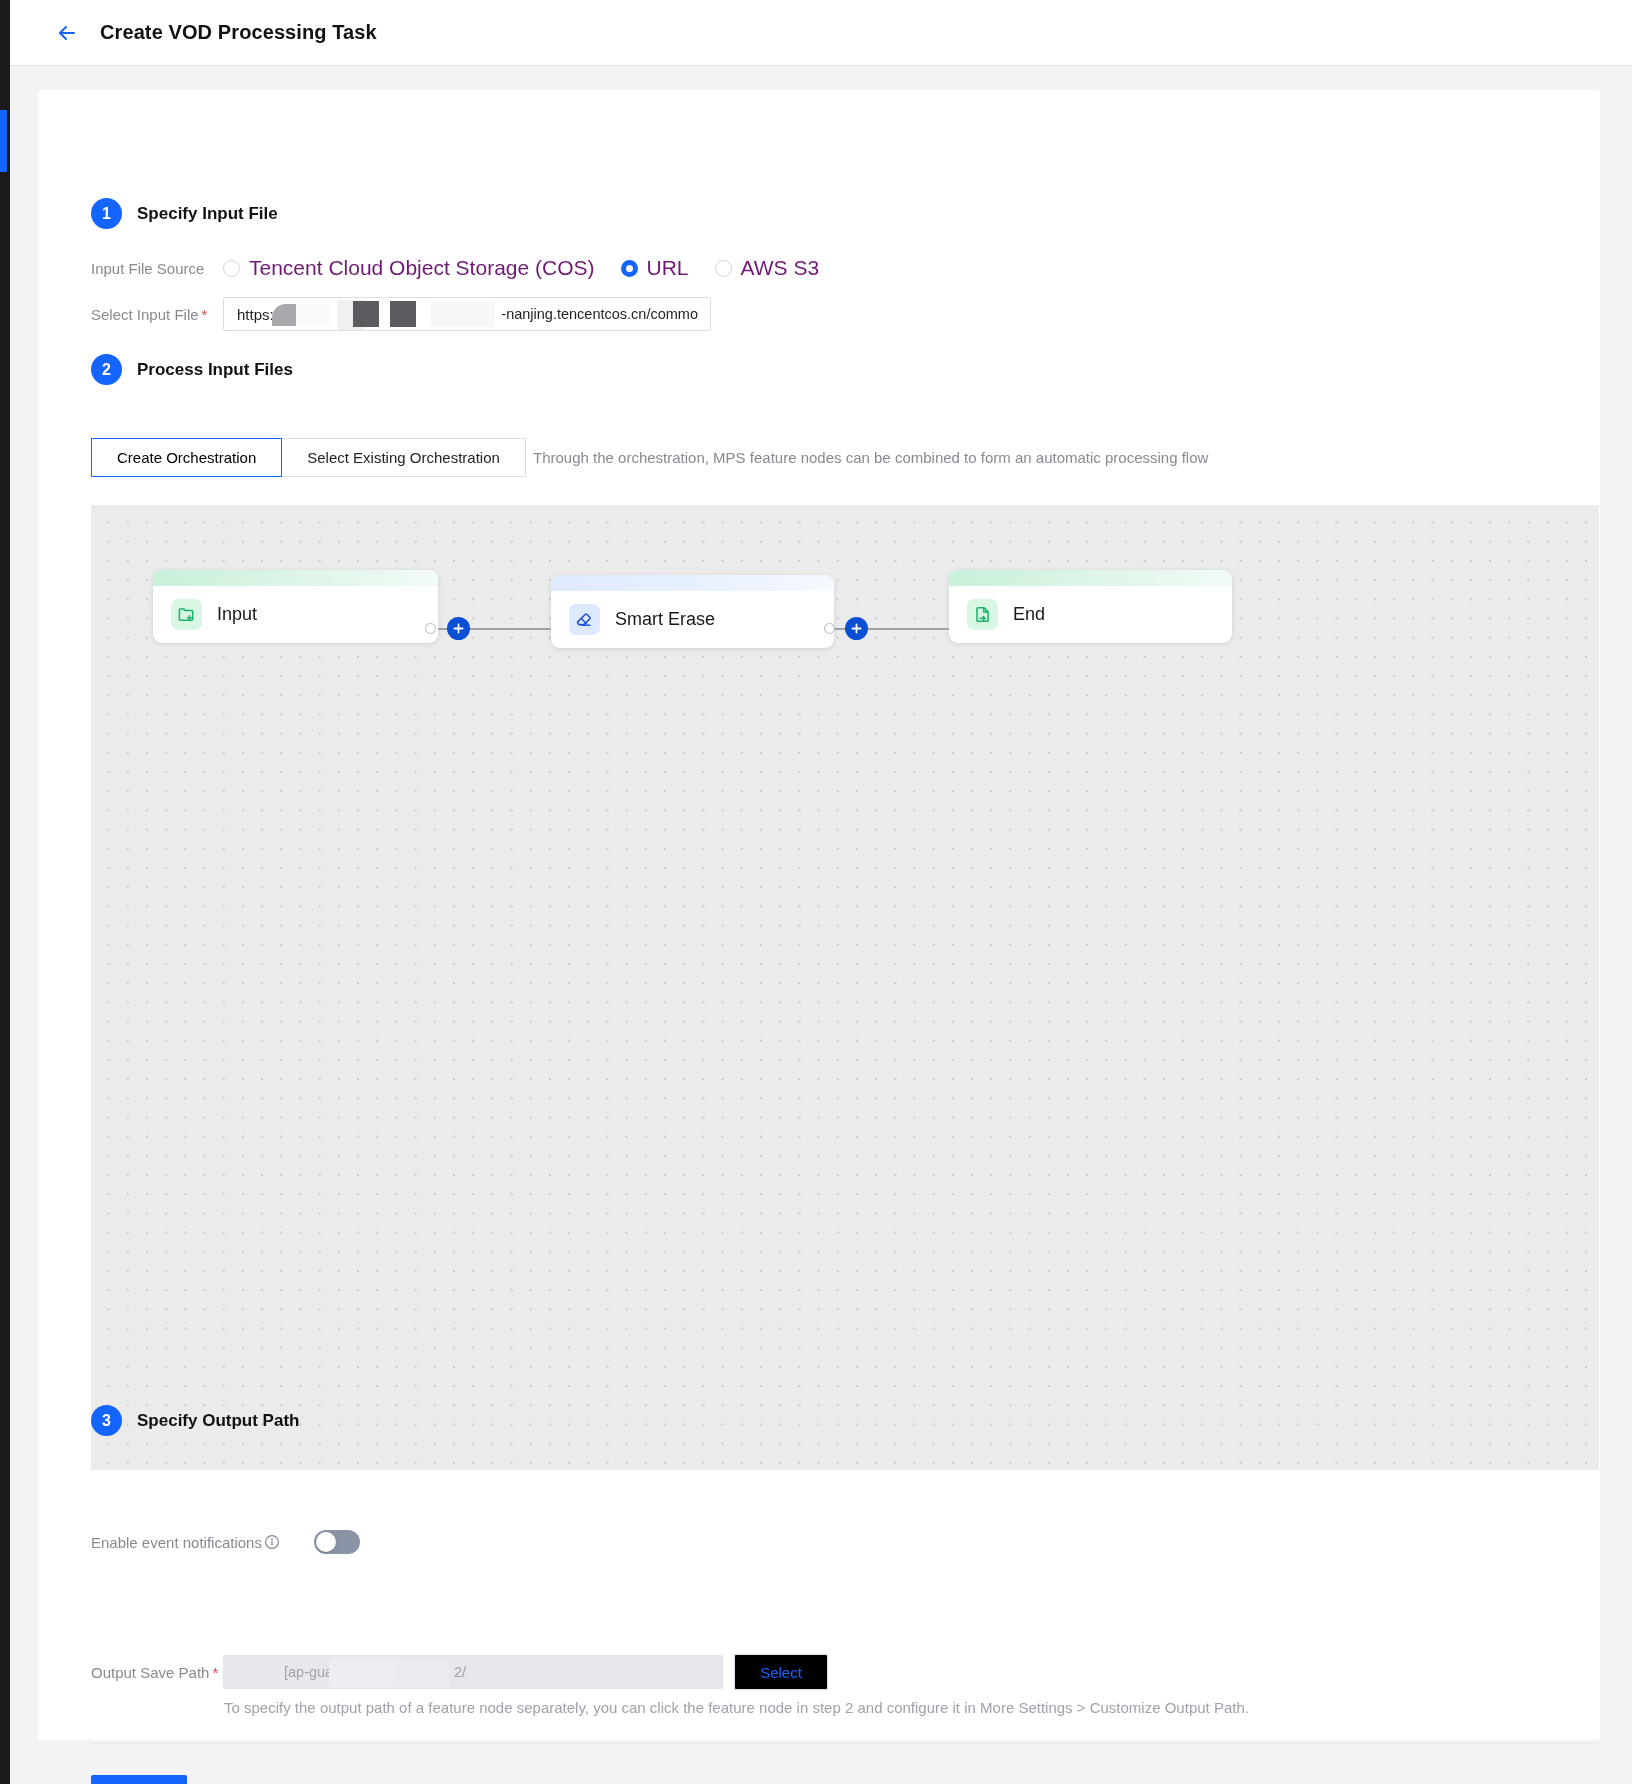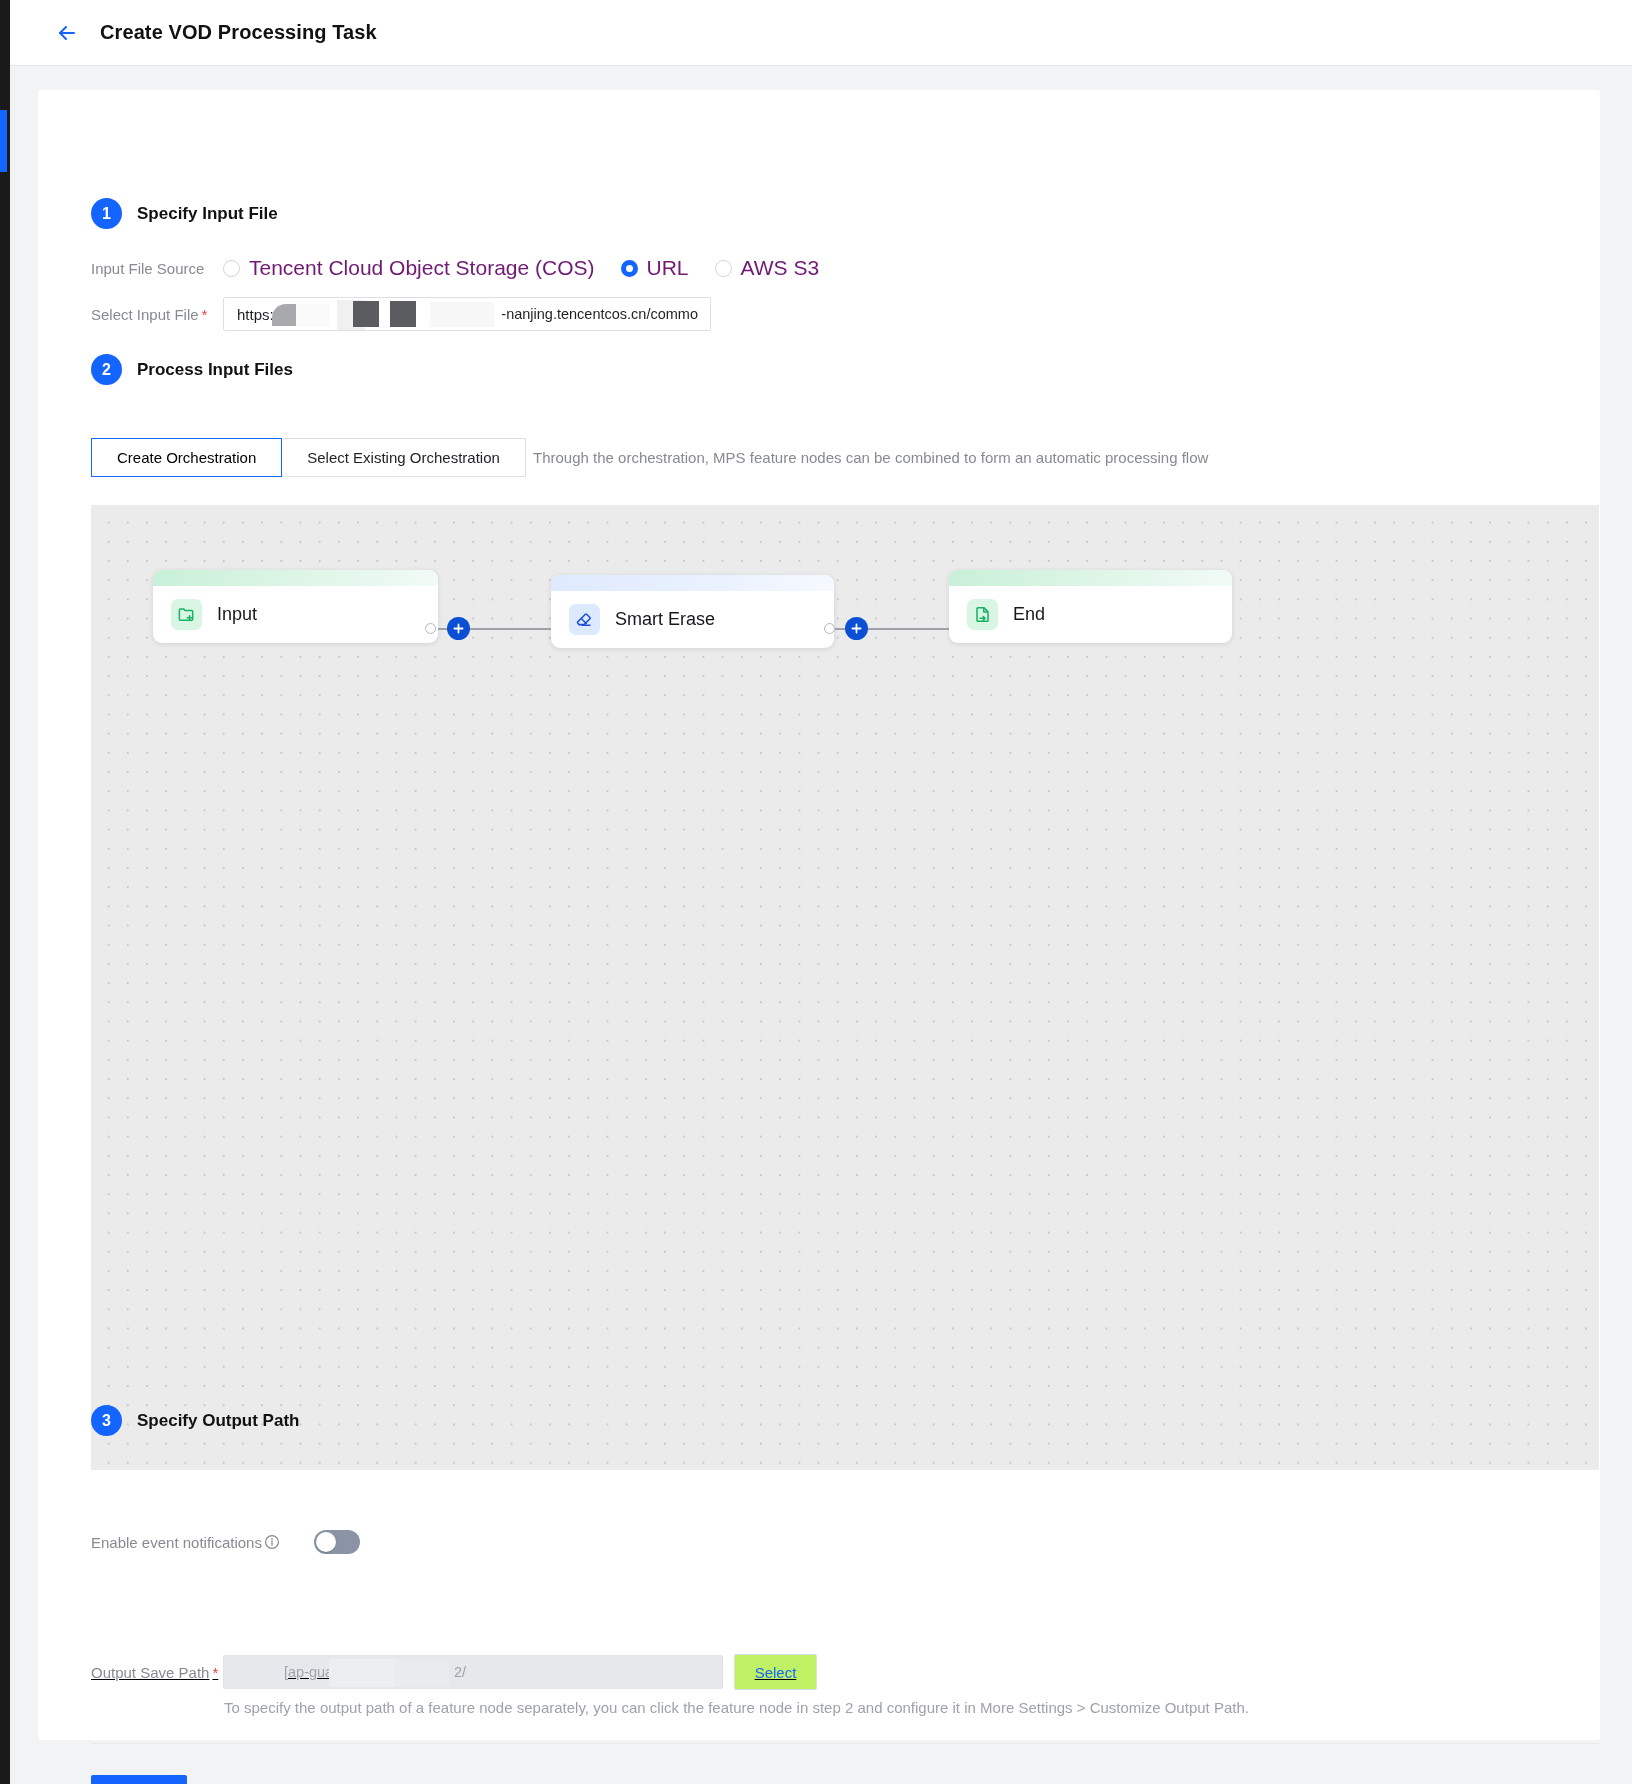--- a/index.html
+++ b/index.html
@@ -309,21 +309,21 @@
     width: 20px; height: 20px;
     border-radius: 50%;
     background: #fff;
     box-shadow: 0 1px 2px rgba(0,0,0,.2);
   }
 
   
   .row-output {
     position: absolute;
     left: 53px; top: 1564px;
-    display: flex; align-items: center; text-decoration: underline;
+    display: flex; align-items: center;
   }
   .row-output .form-label { width: 132px; }
   .path-field {
     width: 500px; height: 34px;
     background: #e6e8ec;
     border: 1px solid #e1e3e8;
     border-radius: 2px;
     position: relative;
     display: flex; align-items: center;
     overflow: hidden;
@@ -334,24 +334,24 @@
     margin-left: 14px; white-space: nowrap;
   }
   .path-text-2 {
     font-size: 14.5px; color: #9fa2aa;
     position: absolute; left: 230px; white-space: nowrap;
   }
   .path-mask-1 { position: absolute; left: 105px; top: 3px; width: 66px; height: 28px; background: #eceef1; }
   .path-mask-2 { position: absolute; left: 171px; top: 3px; width: 54px; height: 28px; background: #e9ebef; }
   .select-btn {
     margin-left: 11px;
-    width: 83px; height: 36px;
+    width: 94px; height: 36px;
     border: 1px solid #dcdee2;
     border-radius: 2px;
-    background: #bef264;
+    background: #000000;
     color: #1464ff;
     font-size: 15px;
     display: flex; align-items: center; justify-content: center;
     cursor: pointer;
   }
   .output-hint {
     position: absolute;
     left: 186px; top: 1609px;
     font-size: 15px;
     color: #9fa2aa;

